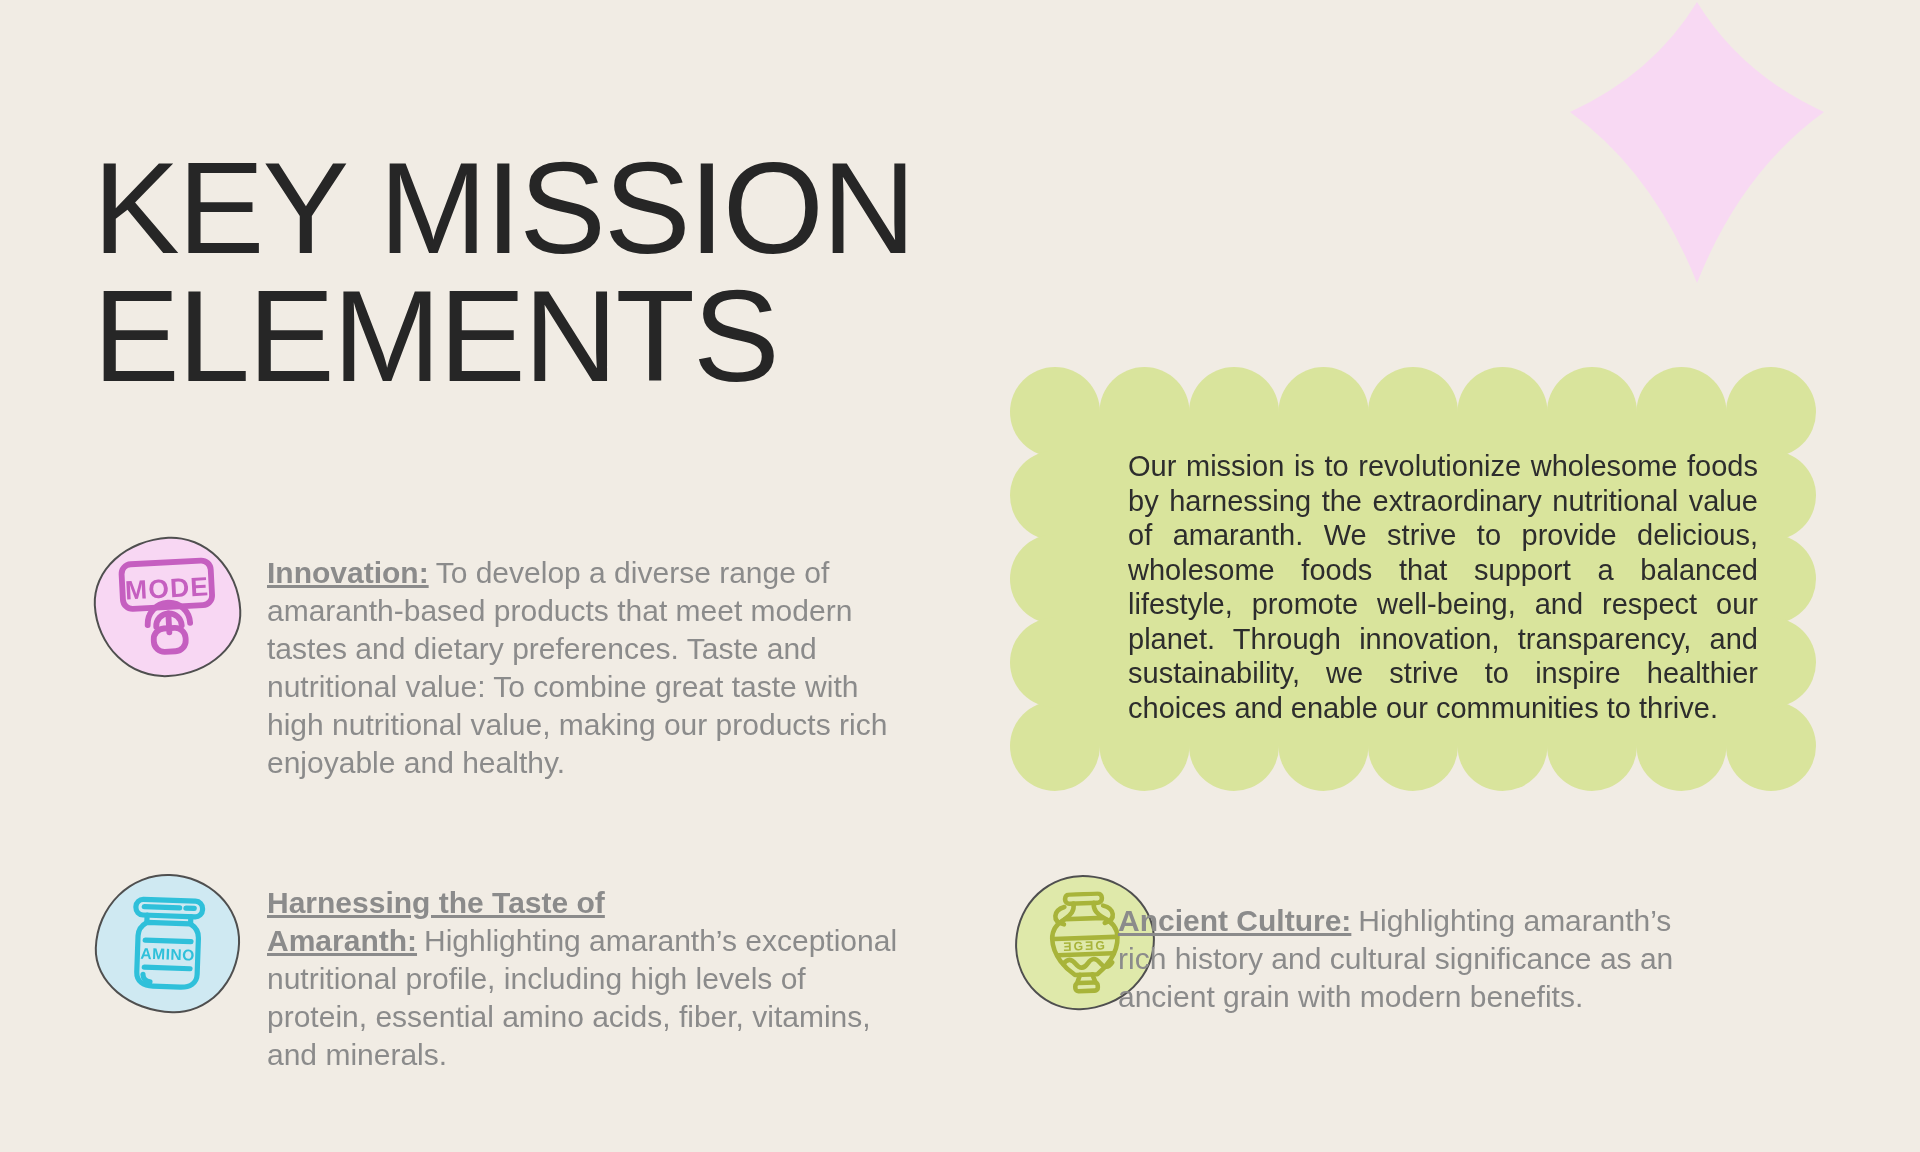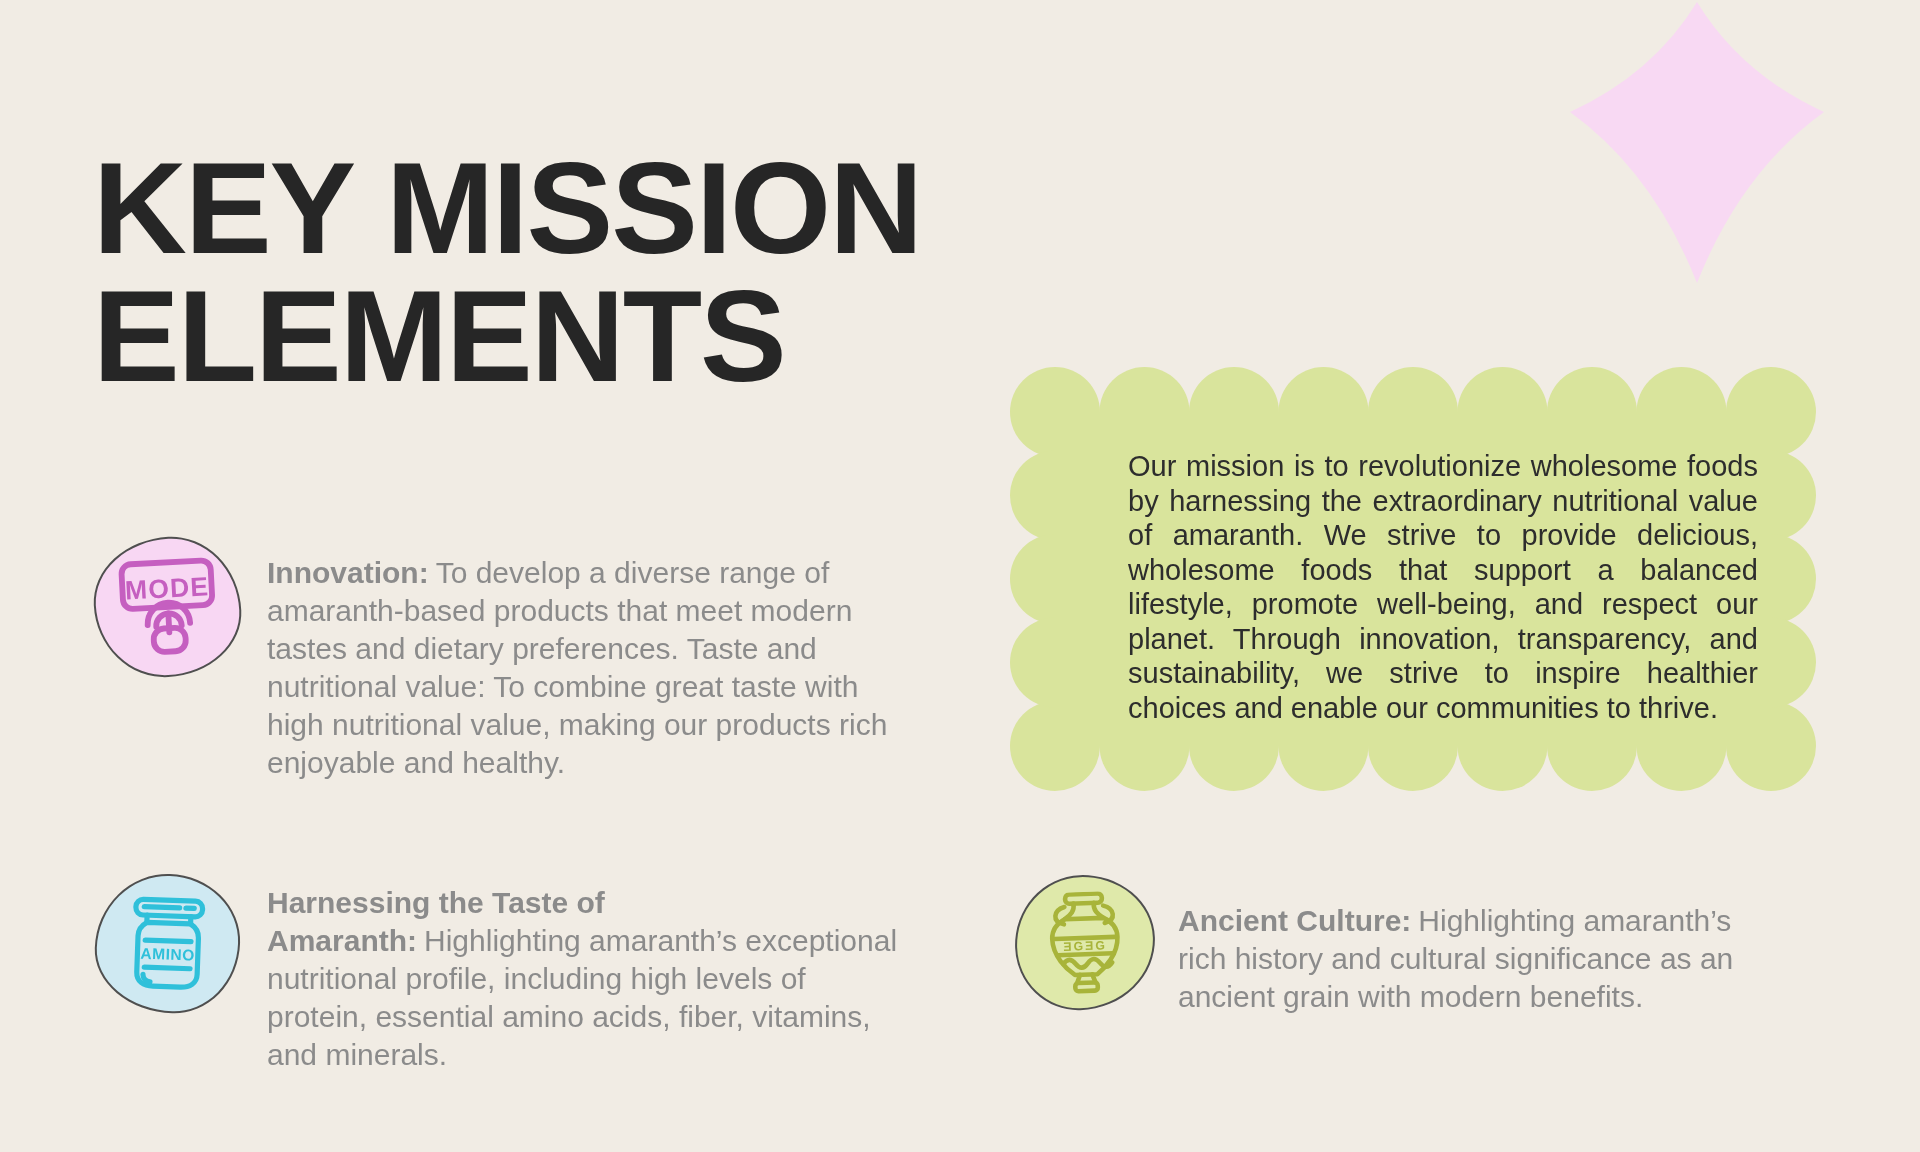--- a/index.html
+++ b/index.html
@@ -6,21 +6,21 @@
   body{
     width:1920px;height:1152px;position:relative;overflow:hidden;
     background:#f1ece4;
     font-family:"Liberation Sans",sans-serif;
   }
   .abs{position:absolute;}
 
   
   .title{
     left:93px;top:57px;
-    font-weight:bold;font-size:130px;line-height:128px;
+    font-weight:normal;font-size:130px;line-height:128px;
     letter-spacing:-2px;color:#262626;white-space:nowrap;
   }
   .title .line2{}
 
   
   .sparkle{left:1570px;top:2px;width:254px;height:281px;}
 
   
   .cloud{left:1010px;top:367px;width:806px;height:424px;}
   .mission-text{
@@ -35,24 +35,24 @@
     display:flex;align-items:center;justify-content:center;
     box-sizing:border-box;
   }
   .blob-innovation{left:94px;top:537px;width:147px;height:140px;border-radius:53% 47% 52% 48% / 46% 55% 45% 54%;transform:rotate(-3deg);}
   .blob-amino{left:95px;top:874px;width:145px;height:139px;border-radius:50% 50% 45% 55% / 55% 48% 52% 45%;transform:rotate(2deg);}
   .blob-amphora{left:1015px;top:875px;width:140px;height:135px;border-radius:48% 52% 55% 45% / 52% 48% 52% 48%;transform:rotate(-2deg);}
 
   .item-text{
     font-size:30px;line-height:38px;color:#8b8b8b;
   }
-  .item-text b{margin-right:7px;}
+  .item-text b{margin-right:7px;text-decoration:underline;}
   .text-innovation{left:267px;top:524px;width:635px;}
   .text-amaranth{left:267px;top:854px;width:635px;}
-  .text-ancient{left:1178px;top:872px;width:598px;}
+  .text-ancient{left:1118px;top:872px;width:598px;}
 
   svg text{font-family:"Liberation Sans",sans-serif;font-weight:bold;}
 </style>
 </head>
 <body style="background-color: rgb(241, 236, 228);">
 
 <h1 class="abs title" style="color: rgb(38, 38, 38);">
   <div class="line1">KEY MISSION</div>
   <div class="line2">ELEMENTS</div>
 </h1>

